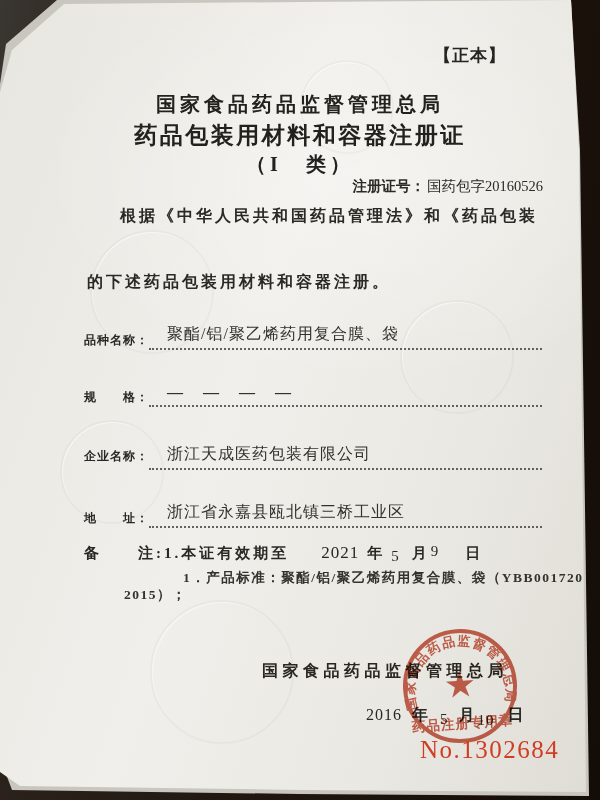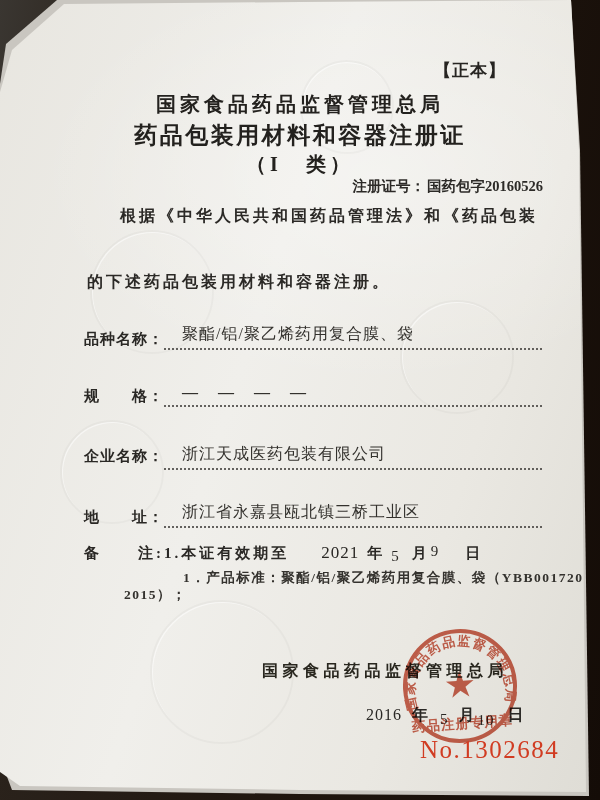--- a/index.html
+++ b/index.html
@@ -29,39 +29,39 @@
   .emboss{position:absolute;border-radius:50%;border:2px solid rgba(0,0,0,0.028);
     box-shadow:inset 1px 1px 0 rgba(255,255,255,0.5);}
   .e1{width:120px;height:120px;left:90px;top:230px;}
   .e2{width:90px;height:90px;left:300px;top:60px;transform:rotate(15deg);}
   .e3{width:110px;height:110px;left:400px;top:300px;}
   .e4{width:140px;height:140px;left:150px;top:600px;}
   .e5{width:100px;height:100px;left:60px;top:420px;}
 
   .abs{position:absolute;white-space:nowrap;}
 
-  .copy-label{left:434px;top:44px;font-size:17px;font-weight:700;letter-spacing:1px;color:#262421;margin-top:15px;}
+  .copy-label{left:434px;top:44px;font-size:17px;font-weight:700;letter-spacing:1px;color:#262421;}
   .title-band{left:60px;width:480px;text-align:center;color:#23211e;}
   .org-title{top:91px;font-size:20px;font-weight:700;letter-spacing:4px;}
   .cert-title{top:120px;font-size:23px;font-weight:700;letter-spacing:2.5px;}
   .cert-class{top:151px;font-size:20px;font-weight:700;letter-spacing:4px;}
   .certno{top:177px;right:57px;font-size:14.5px;font-weight:600;color:#2c2a27;}
-  .certno .val{margin-left:2px;font-weight:700;}
+  .certno .val{margin-left:2px;font-weight:400;}
 
   .bodyline{font-size:16px;font-weight:700;letter-spacing:3px;color:#2b2926;}
   .bl1{left:120px;top:206px;}
   .bl2{left:87px;top:239px;}
   .bl3{left:87px;top:272px;}
 
   .field-row{left:84px;width:458px;display:flex;align-items:flex-end;}
   .fr-variety{top:324px;}
   .fr-spec{top:384px;}
   .fr-company{top:444px;align-items:center;}
   .fr-address{top:502px;}
-  .field-label{font-size:15px;font-weight:700;letter-spacing:1px;padding-bottom:1px;flex:0 0 auto;color:#2a2825;}
+  .field-label{font-size:12px;font-weight:700;letter-spacing:1px;padding-bottom:1px;flex:0 0 auto;color:#2a2825;}
   .field-line{flex:1 1 auto;border-bottom:2px dotted rgba(52,50,47,0.75);padding:0 0 3px 18px;}
   .field-value{font-size:16px;font-weight:500;letter-spacing:1px;color:#33312d;}
   .fr-spec .field-value{letter-spacing:8px;font-weight:600;}
 
   .remarks-row{left:84px;top:543px;font-size:15px;font-weight:700;letter-spacing:3px;color:#2a2825;}
   .remarks-row .fill{font-family:"Liberation Serif",serif;font-weight:500;letter-spacing:1px;display:inline-block;}
   .rm-year{margin-left:32px;font-size:17px;}
   .rm-yu{margin-left:8px;}
   .rm-month{margin-left:6px;font-size:15px;transform:translateY(3px);}
   .rm-mu{margin-left:12px;}

